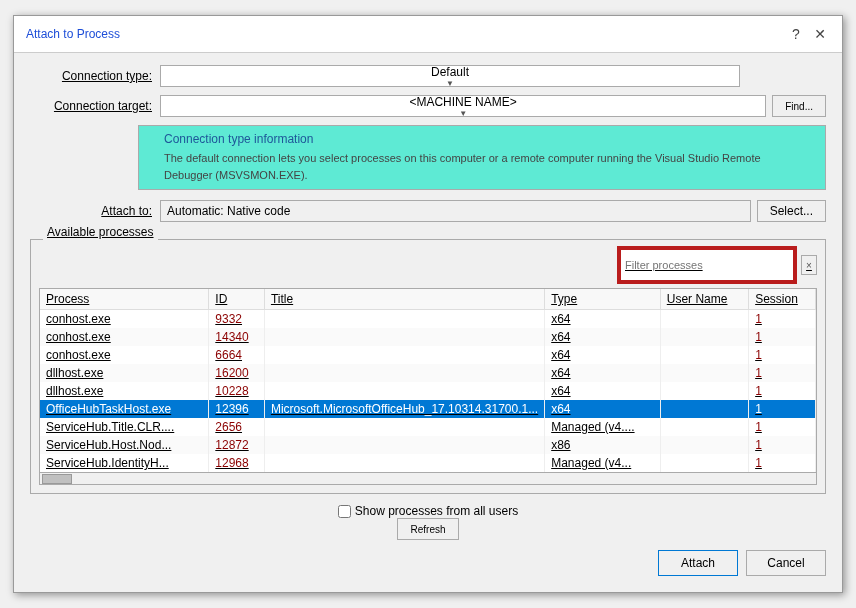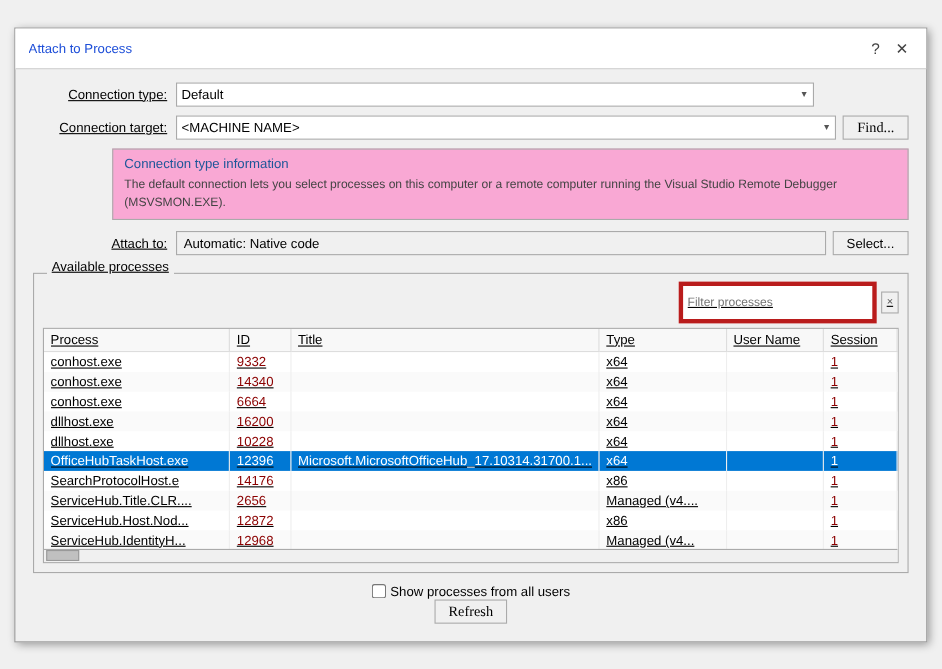--- a/index.html
+++ b/index.html
@@ -86,42 +86,42 @@
       align-items: center;
       justify-content: space-between;
       cursor: pointer;
       position: relative;
     }
     .combo-box-inner {
       display: flex;
       align-items: center;
       justify-content: space-between;
       width: 100%;
+      flex-direction: column;
     }
     .combo-arrow {
       font-size: 8px;
       color: #555;
     }
     .btn {
       height: 22px;
       padding: 0 12px;
       border: 1px solid #aaa;
       background: #f0f0f0;
-      font-size: 13px;
+      font-size: 10px;
       cursor: pointer;
       white-space: nowrap;
-      font-family: Liberation Serif, serif;
     }
 
     .info-box {
       border: 1px solid #aaa;
-      background: #f9a8d4;
-      padding: 6px 10px;
+      background: #5eead4;
+      padding: 6px 25px;
       margin-bottom: 10px;
-      margin-left: 72px;
+      margin-left: 108px;
     }
     .info-box-title {
       font-size: 12px;
       color: #1e5799;
       margin-bottom: 4px;
       font-weight: 500;
     }
     .info-box-text {
       font-size: 11px;
       color: #444;
@@ -418,28 +418,20 @@
     </tr>
                 <tr class="selected">
       <td>OfficeHubTaskHost.exe</td>
       <td class="id-col-selected">12396</td>
       <td>Microsoft.MicrosoftOfficeHub_17.10314.31700.1...</td>
       <td>x64</td>
       <td><username></username></td>
       <td style="color:white">1</td>
     </tr>
                 <tr>
-      <td>SearchProtocolHost.e</td>
-      <td class="id-col">14176</td>
-      <td></td>
-      <td>x86</td>
-      <td><username></username></td>
-      <td style="color:#8B0000">1</td>
-    </tr>
-                <tr>
       <td>ServiceHub.Title.CLR....</td>
       <td class="id-col">2656</td>
       <td></td>
       <td>Managed (v4....</td>
       <td><username></username></td>
       <td style="color:#8B0000">1</td>
     </tr>
                 <tr>
       <td>ServiceHub.Host.Nod...</td>
       <td class="id-col">12872</td>
@@ -466,14 +458,20 @@
     </fieldset>
 
     <div class="bottom-row">
       <label class="checkbox-label">
         <input type="checkbox" style="">
         <span>Show processes from all users</span>
       </label>
       <button class="btn">Refresh</button>
     </div>
 
+    <div class="action-buttons">
+      <button class="action-btn">
+        <span>Attach</span>
+      </button>
+      <button class="action-btn action-btn-cancel">Cancel</button>
+    </div>
   </div>
 </div>
 
 </body></html>

